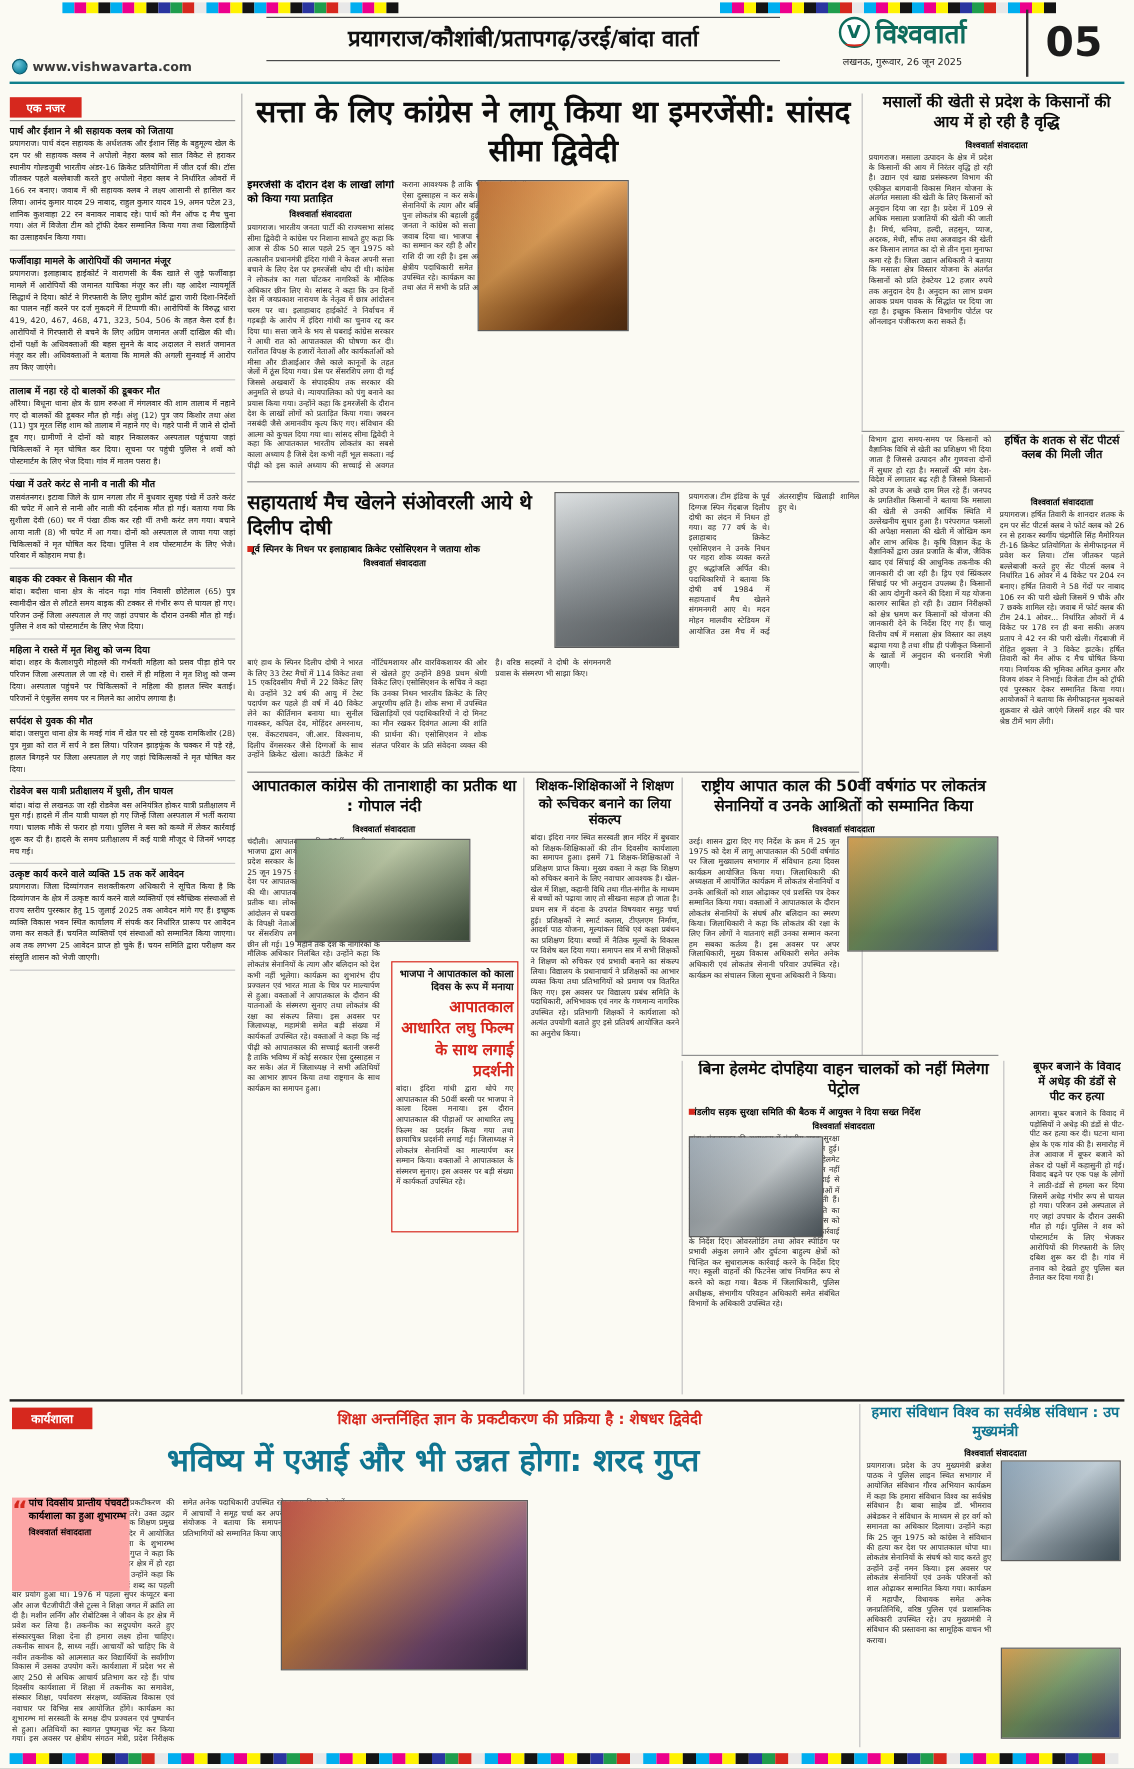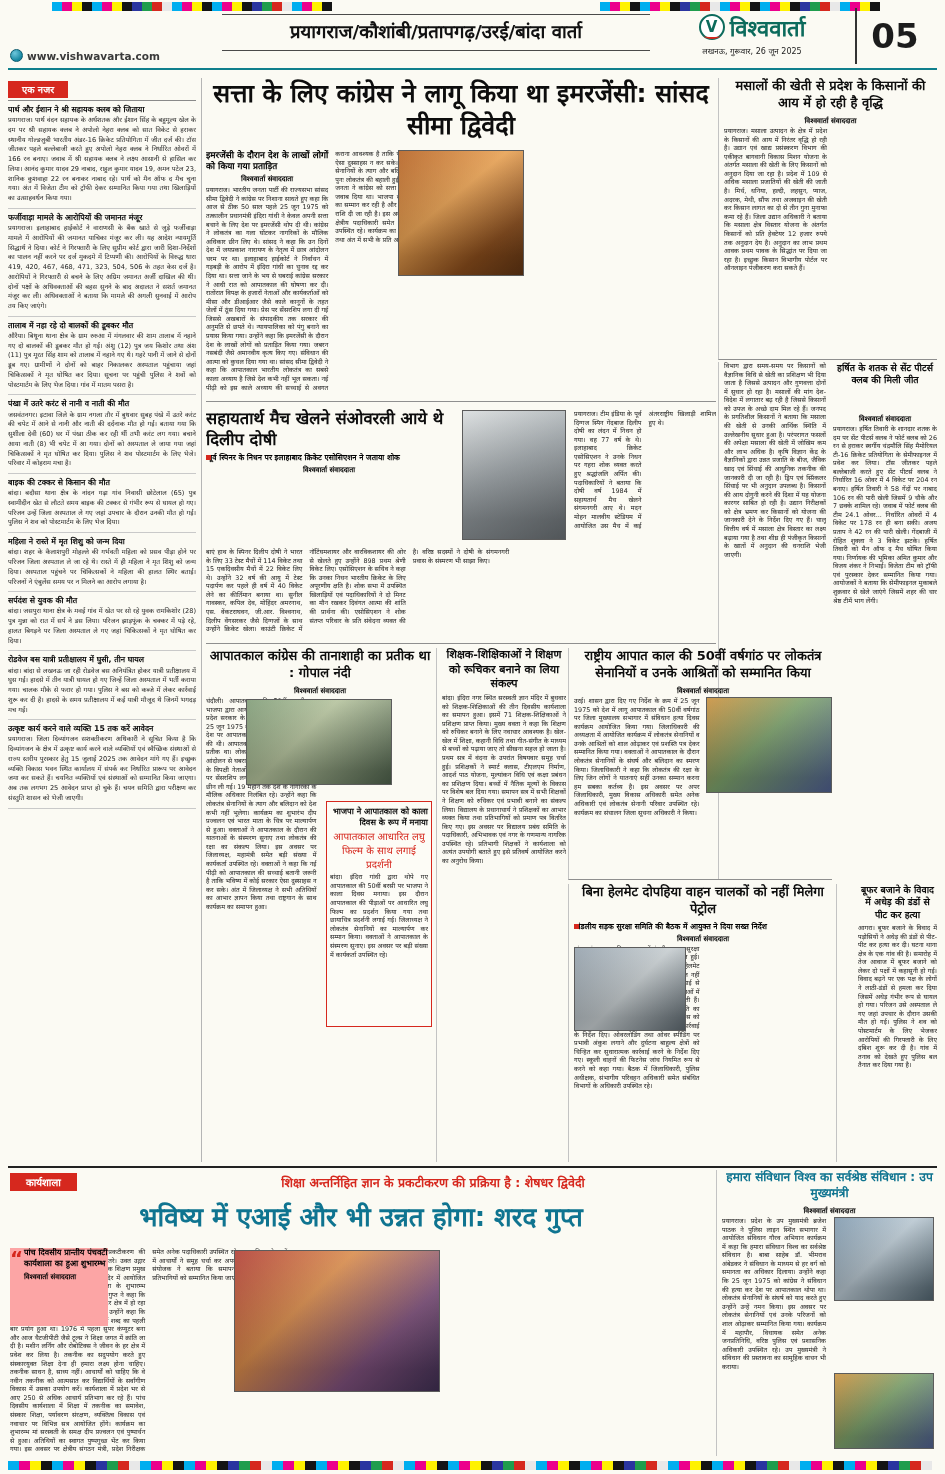--- a/index.html
+++ b/index.html
@@ -44,21 +44,21 @@
 .og-item h4{font-size:7.8px;line-height:1.3;margin-bottom:1px}
 .og-item p{font-size:6.6px;line-height:1.48;text-align:justify;color:#1c1c1c}
 .lead h2{font-size:25px;line-height:1.27;text-align:center;overflow:hidden;height:66px}
 .rule-b{border-bottom:1px solid #8f8f8f}
 .doshi-h{font-size:16.5px;line-height:1.3}
 .mid-h{font-size:13px;line-height:1.3;text-align:center;overflow:hidden}
 .small-h{font-size:11px;line-height:1.32;text-align:center;overflow:hidden}
 .tiny-h{font-size:9.3px;line-height:1.32;text-align:center;overflow:hidden}
 .redbox{position:absolute;background:#fdfcf6;border:1.5px solid #d6281e;padding:4px 3px;overflow:hidden}
 .redbox h4{font-size:8.2px;line-height:1.3;text-align:right}
-.redbox .rb-sub{display:block;font-size:10px;font-weight:400;color:#d6281e;text-align:center;margin:2px 0}
+.redbox .rb-sub{display:block;font-size:13px;font-weight:700;color:#d6281e;text-align:right;margin:2px 0}
 .tag{display:inline-block;background:#d6281e;color:#fff;font-weight:700;font-size:10px;padding:2px 16px}
 .red-h{font-size:12.5px;font-weight:700;color:#d6281e;text-align:center;line-height:1.3;overflow:hidden}
 .teal-h{font-size:26px;font-weight:700;color:#0f7490;text-align:center;overflow:hidden;white-space:nowrap}
 .blue-h{font-size:12px;font-weight:700;color:#0f7490;text-align:center;line-height:1.3;overflow:hidden}
 .ws-bullet{position:absolute;background:#fca5a5;overflow:hidden;padding-left:14px}
 .ws-bullet::before{content:"\201C";position:absolute;left:0;top:-2px;font-size:20px;color:#d6281e;font-weight:700}
 .ws-bullet .bt{font-weight:700;font-size:8px;line-height:1.35;color:#000;display:block}
 .ws-bullet .byline{text-align:left}
 .vline-l{border-left:1px solid #c3c3c3}
 </style>

